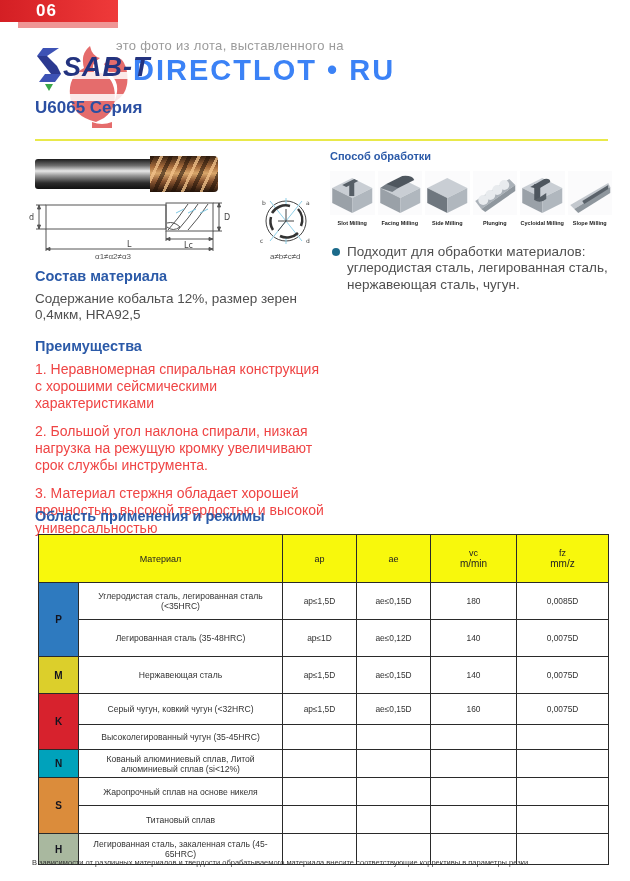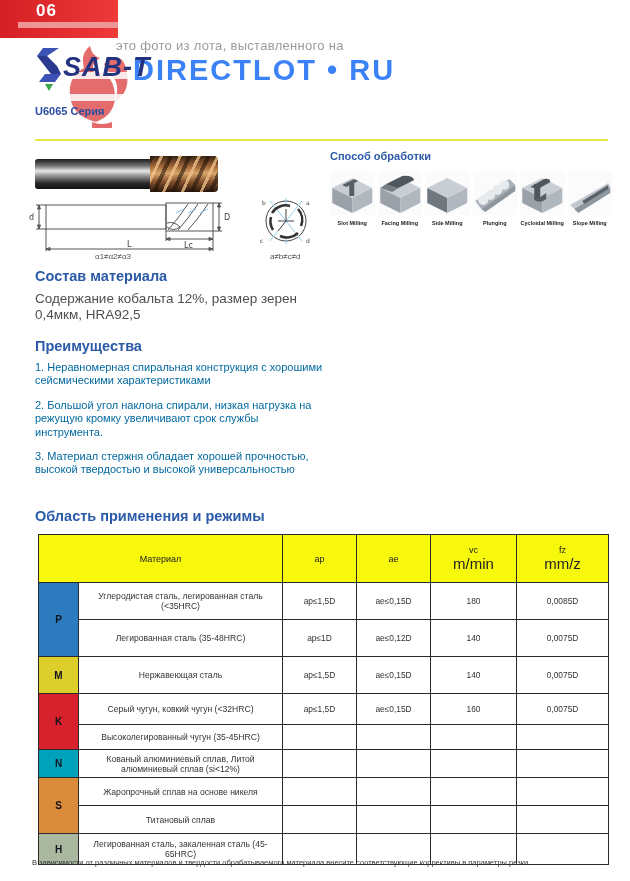--- a/index.html
+++ b/index.html
@@ -4,39 +4,39 @@
 <style>
   * { margin:0; padding:0; box-sizing:border-box; }
   html,body { background:#e9e9e9; }
   body { font-family:"Liberation Sans","DejaVu Sans",sans-serif; }
   .page {
     position:relative; width:630px; height:881px; background:#ffffff;
     margin:0 auto; overflow:hidden; color:#4f4f4f;
   }
 
   
-  .red-bar { position:absolute; left:0; top:0; width:118px; height:38px;
+  .red-bar { position:absolute; left:0; top:0; width:118px; height:22px;
     background:linear-gradient(90deg,#d41f24,#ef3a3a); }
   .red-bar span { position:absolute; left:36px; top:1px; color:#fff;
     font-size:17px; font-weight:bold; letter-spacing:1px; }
   .pink-bar { position:absolute; left:18px; top:22px; width:100px; height:6px;
     background:#ef9595; }
 
   
   .wm-caption { position:absolute; left:116px; top:38px; font-size:13px;
     color:#9b9b9b; letter-spacing:.3px; }
   .wm-site { position:absolute; left:133px; top:54px; font-size:29px;
     font-weight:bold; color:#3b82f6; letter-spacing:2px; }
   .squirrel { position:absolute; left:52px; top:38px; opacity:.75; }
   .logo-s { position:absolute; left:33px; top:46px; }
   .logo-text { position:absolute; left:63px; top:52px; font-size:27px;
     font-weight:bold; font-style:italic; color:#23337f; letter-spacing:1px; }
 
   
-  .series-title { position:absolute; left:35px; top:105px; font-size:11px;
+  .series-title { position:absolute; left:35px; top:98px; font-size:17px;
     font-weight:bold; color:#2b4fa2; }
   .yellow-rule { position:absolute; left:35px; top:139px; width:573px;
     height:2px; background:#e9e94a; }
 
   
   .tool-photo { position:absolute; left:35px; top:154px; width:183px; height:40px; }
   .shank { position:absolute; left:0; top:5px; width:115px; height:30px;
     border-radius:3px 0 0 3px;
     background:linear-gradient(180deg,#1c1c1c 0%,#6e6e6e 22%,#e8e8e8 40%,#9a9a9a 55%,#2c2c2c 80%,#111 100%); }
   .flutes { position:absolute; left:115px; top:2px; width:68px; height:36px;
@@ -48,21 +48,21 @@
   
   .drawing { position:absolute; left:28px; top:197px; width:300px; height:56px; }
   .draw-cap { position:absolute; font-size:8px; color:#555; }
   .cap-angles { left:95px; top:252px; }
   .cap-section { left:270px; top:252px; }
 
   
   .left-col { position:absolute; left:35px; top:268px; width:292px; }
   .sec-h { font-size:14.5px; font-weight:bold; color:#2b5aa8; margin-bottom:7px; }
   .body-p { font-size:13.5px; line-height:1.22; color:#4f4f4f; margin-bottom:10px; }
-  .adv-p { font-size:11px; line-height:1.22; color:#0369a1; margin-bottom:11px; }
+  .adv-p { font-size:14px; line-height:1.22; color:#ef4444; margin-bottom:11px; }
 
   
   .right-col { position:absolute; left:330px; top:150px; width:282px; }
   .proc-h { font-size:11px; font-weight:bold; color:#2b5aa8; margin-bottom:9px; }
   .icons-row { display:flex; gap:3px; }
   .mill-icon { width:44.5px; height:44px; background:#fbfbfc; }
   .labels-row { display:flex; gap:3px; margin-top:5px; }
   .labels-row div { width:44.5px; text-align:center; font-size:5.5px;
     color:#222; font-weight:bold; }
   .proc-note { margin-top:18px; display:flex; font-size:13.5px;
@@ -72,21 +72,21 @@
 
   
   .app-h { position:absolute; left:35px; top:508px; font-size:14.5px;
     font-weight:bold; color:#2b5aa8; }
   table.app { position:absolute; left:38px; top:534px; width:570px;
     border-collapse:collapse; table-layout:fixed; }
   table.app th, table.app td { border:1.4px solid #2a2a2a; text-align:center;
     vertical-align:middle; padding:1px 3px; }
   table.app th { background:#f8f80c; color:#222; font-weight:normal;
     font-size:9px; height:48px; }
-  table.app th .sub { display:block; font-size:15px; }
+  table.app th .sub { display:block; font-size:10px; }
   td.gcell { font-weight:bold; font-size:10px; color:#14141f; width:40px; }
   td.mat { font-size:8.6px; color:#333; }
   td.val { font-size:8.4px; color:#333; }
   col.c-letter{width:40px;} col.c-mat{width:204px;} col.c-ap{width:74px;}
   col.c-ae{width:74px;} col.c-vc{width:86px;} col.c-fz{width:92px;}
   tbody tr:nth-child(1) td{height:37px;} tbody tr:nth-child(2) td{height:37px;}
   tbody tr:nth-child(3) td{height:37px;} tbody tr:nth-child(4) td{height:31px;}
   tbody tr:nth-child(5) td{height:25px;} tbody tr:nth-child(6) td{height:28px;}
   tbody tr:nth-child(7) td{height:28px;} tbody tr:nth-child(8) td{height:28px;}
   tbody tr:nth-child(9) td{height:31px;}
@@ -250,20 +250,24 @@
       </svg>
     </div>
     <div class="labels-row">
       <div>Slot Milling</div>
       <div>Facing Milling</div>
       <div>Side Milling</div>
       <div>Plunging</div>
       <div>Cycloidal Milling</div>
       <div>Slope Milling</div>
     </div>
+    <div class="proc-note">
+      <span class="bullet-dot"></span>
+      <span>Подходит для обработки материалов: углеродистая сталь, легированная сталь, нержавеющая сталь, чугун.</span>
+    </div>
   </div>
 
   <div class="app-h">Область применения и режимы</div>
   <table class="app">
     <colgroup>
       <col class="c-letter">
         <col class="c-mat">
         <col class="c-ap">
       <col class="c-ae">
         <col class="c-vc">

